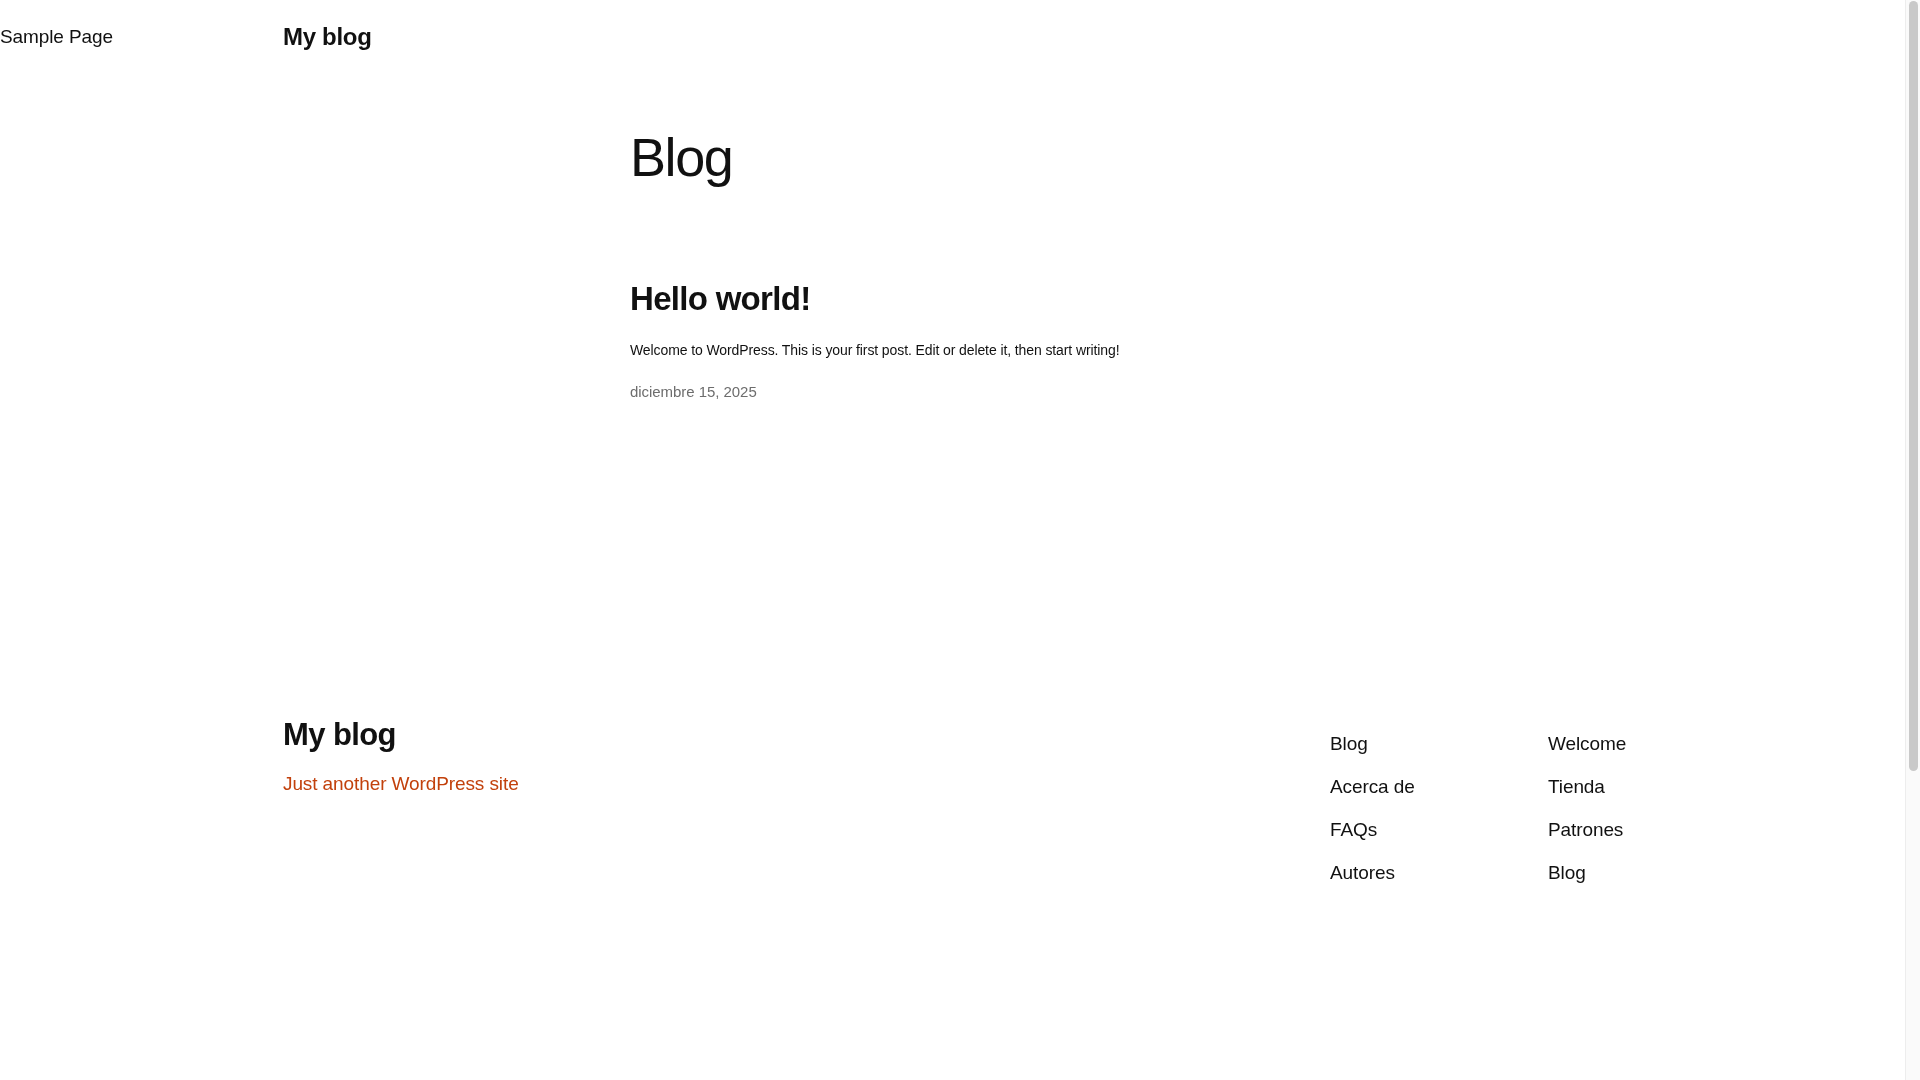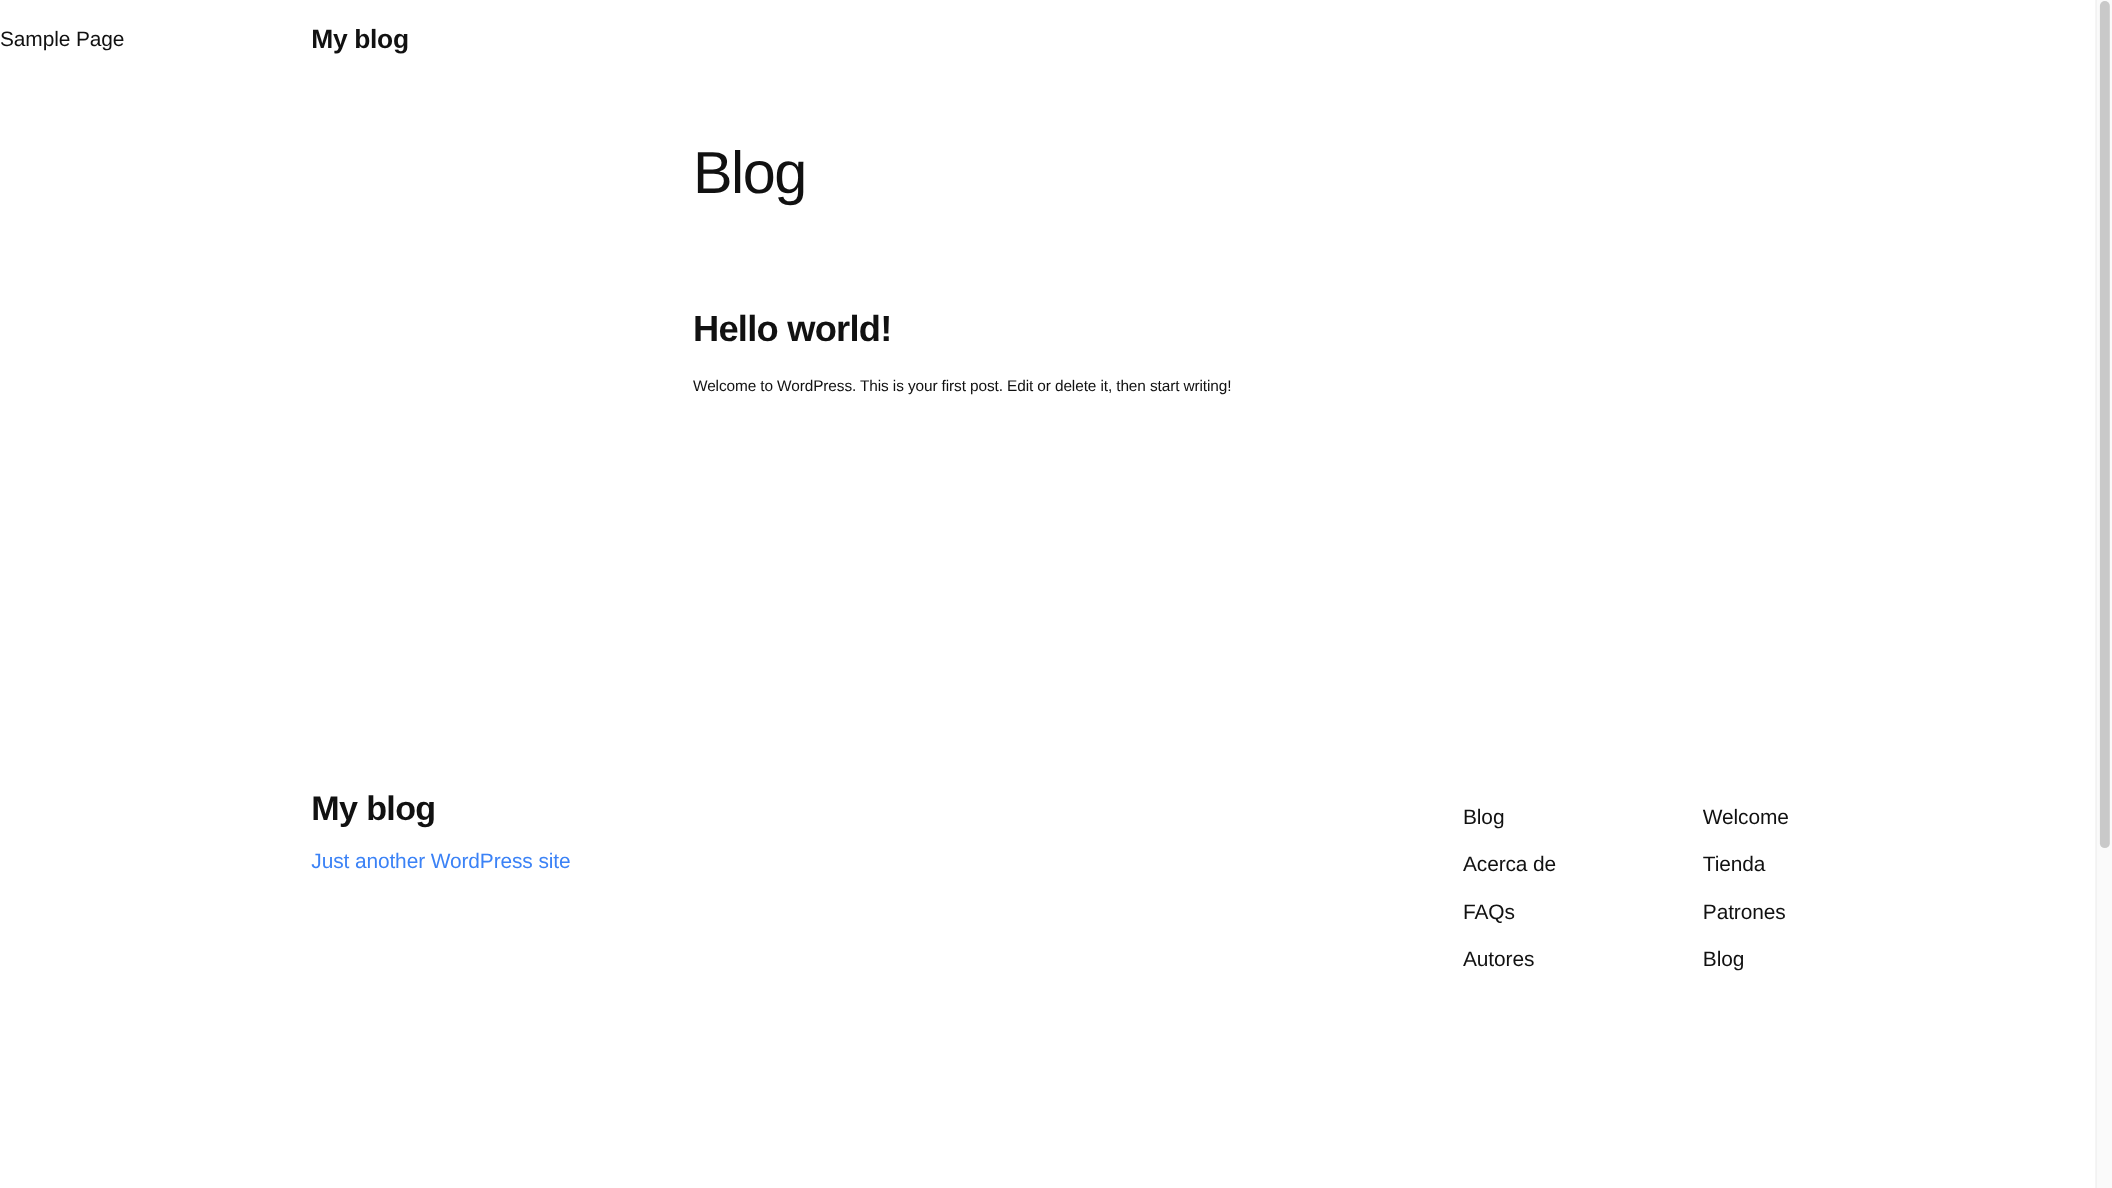--- a/index.html
+++ b/index.html
@@ -123,21 +123,21 @@
     font-weight: 700;
     letter-spacing: -0.6px;
     line-height: 1.2;
     margin: 0;
     color: #111111;
   }
   .footer-tagline {
     margin: 20px 0 0 0;
     font-size: 19px;
     letter-spacing: -0.1px;
-    color: #3b82f6;
+    color: #c2410c;
   }
 
   .footer-cols {
     position: absolute;
     left: 1330px;
     top: 17px;
     display: flex;
     gap: 0;
   }
   .footer-col {
@@ -192,20 +192,21 @@
   </header>
 
   <main class="content">
     <h1 class="archive-title">Blog</h1>
 
     <article class="post">
       <h2 class="post-title">
         <a href="#">Hello world!</a>
       </h2>
       <p class="post-excerpt">Welcome to WordPress. This is your first post. Edit or delete it, then start writing!</p>
+      <div class="post-date">diciembre 15, 2025</div>
     </article>
   </main>
 
   <footer class="site-footer">
 
     <div class="footer-brand">
       <div class="footer-title">My blog</div>
       <p class="footer-tagline">Just another WordPress site</p>
     </div>
 

